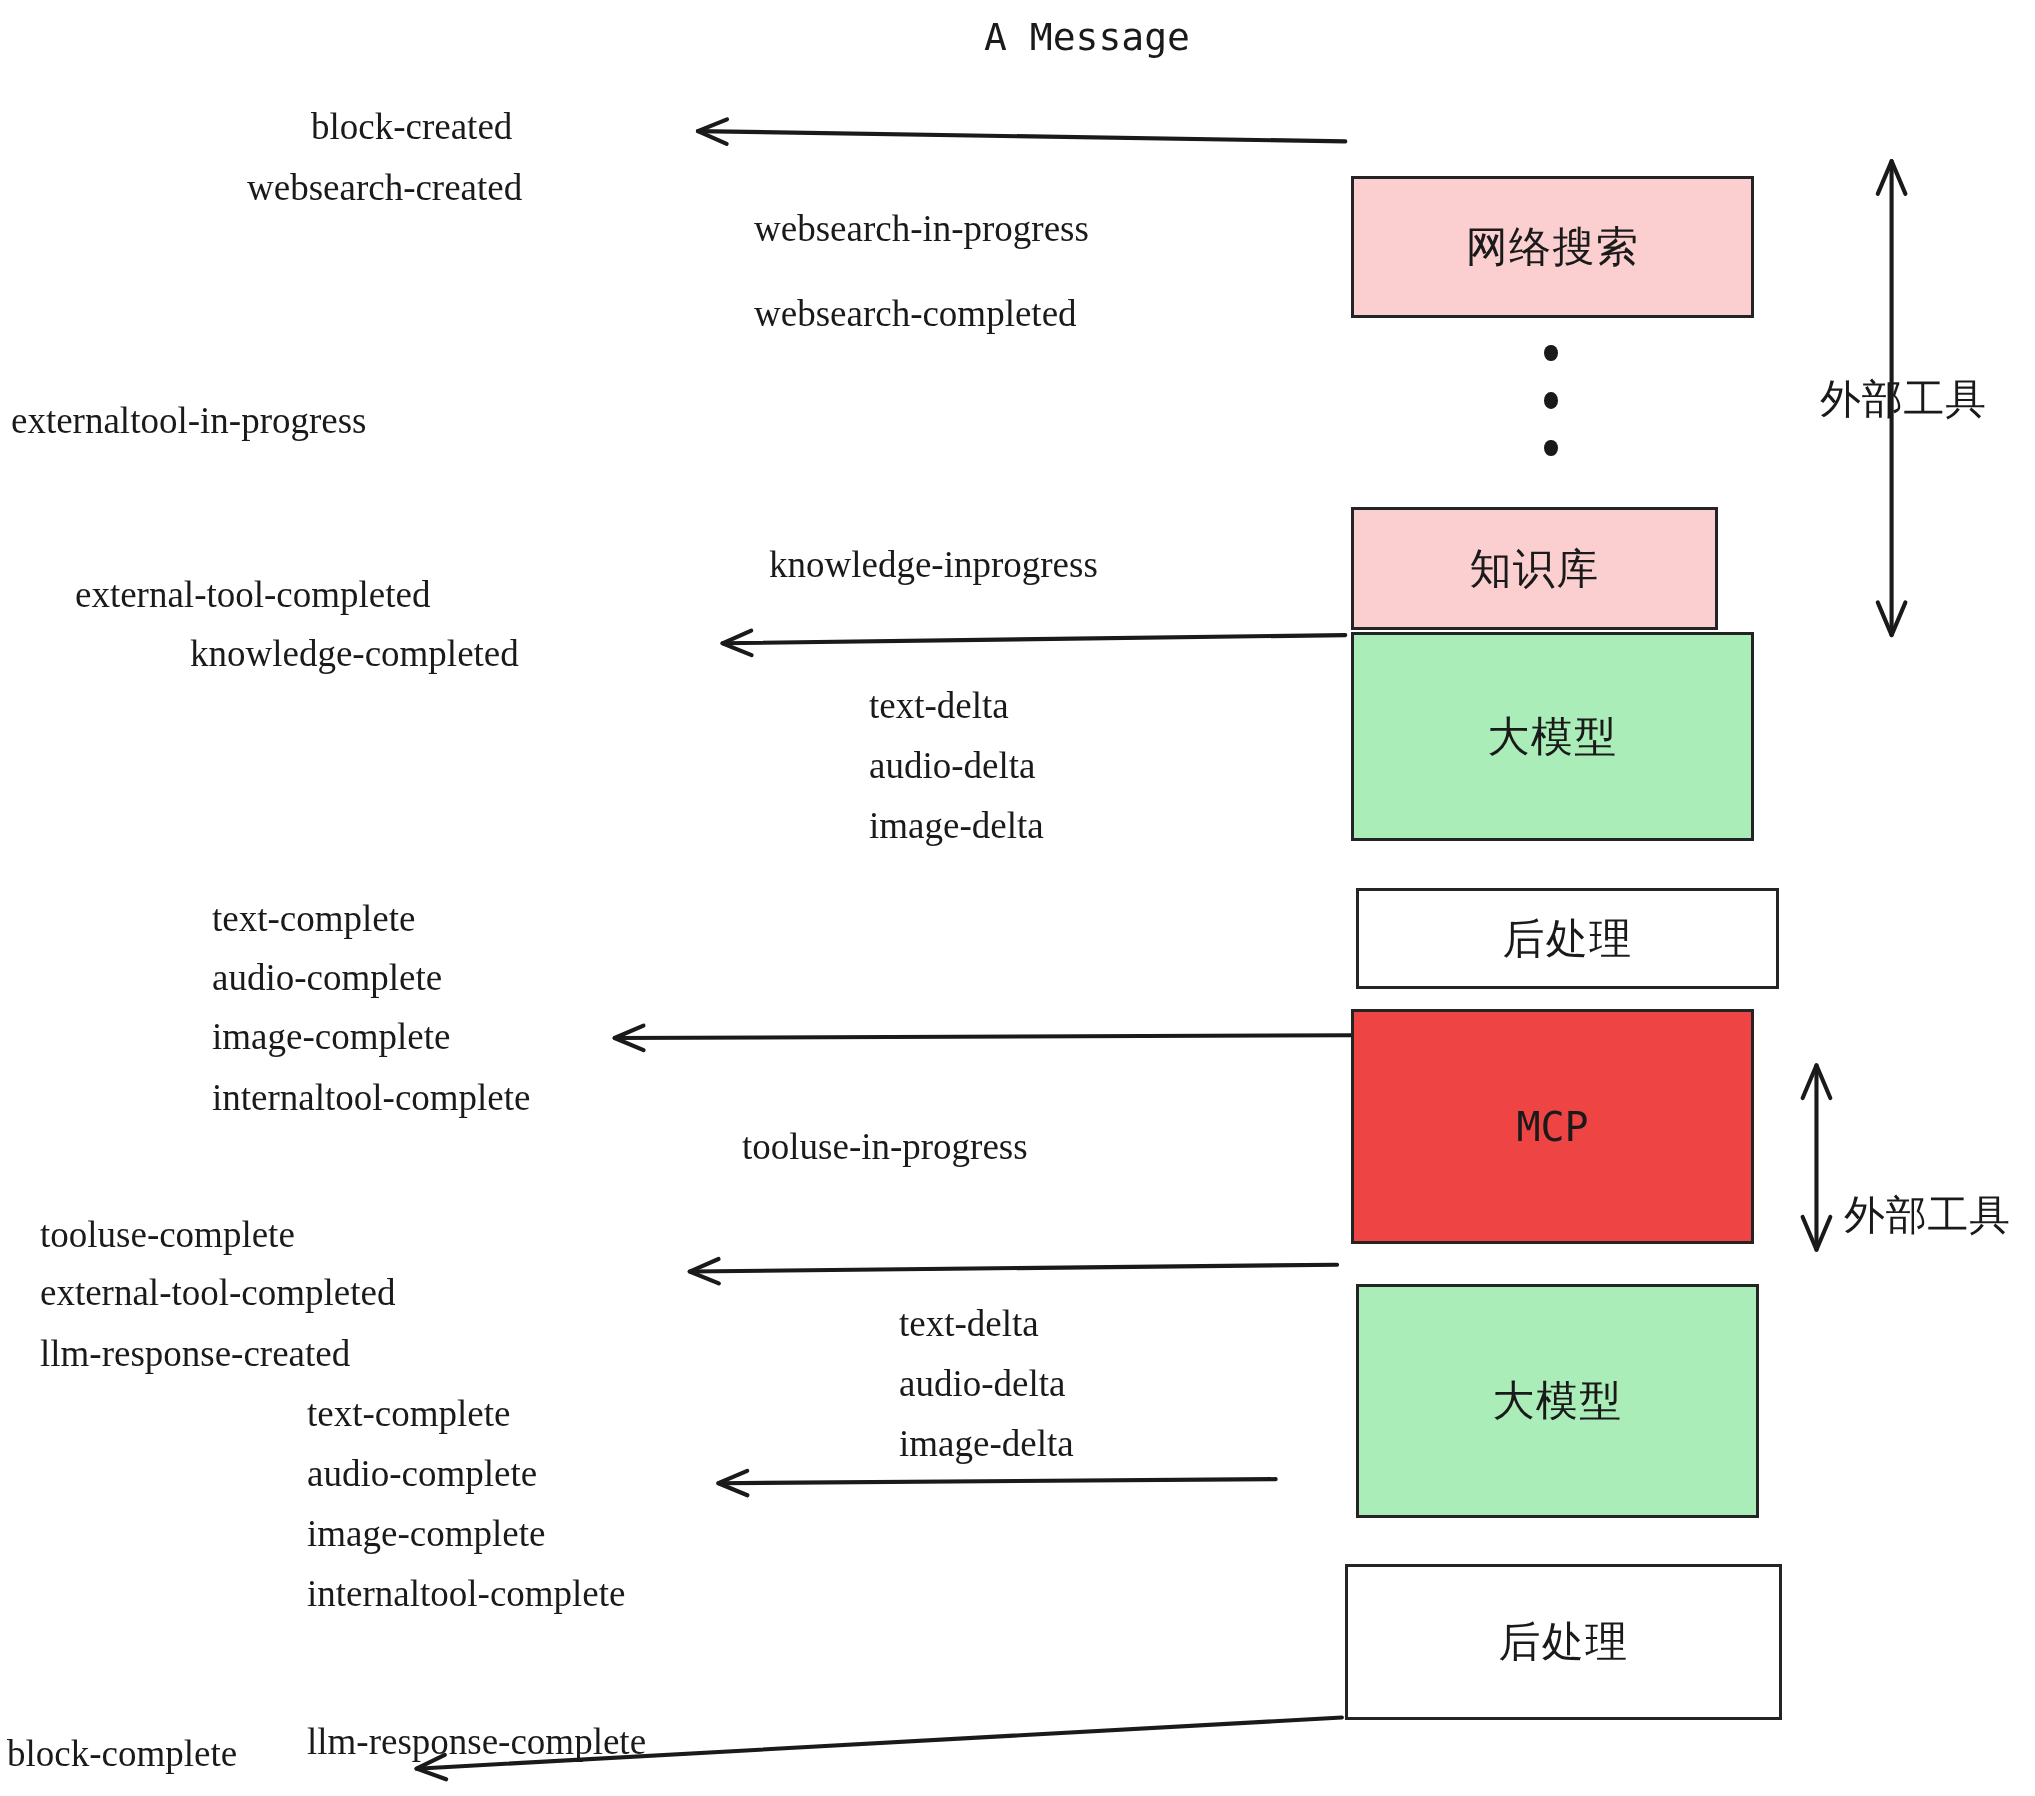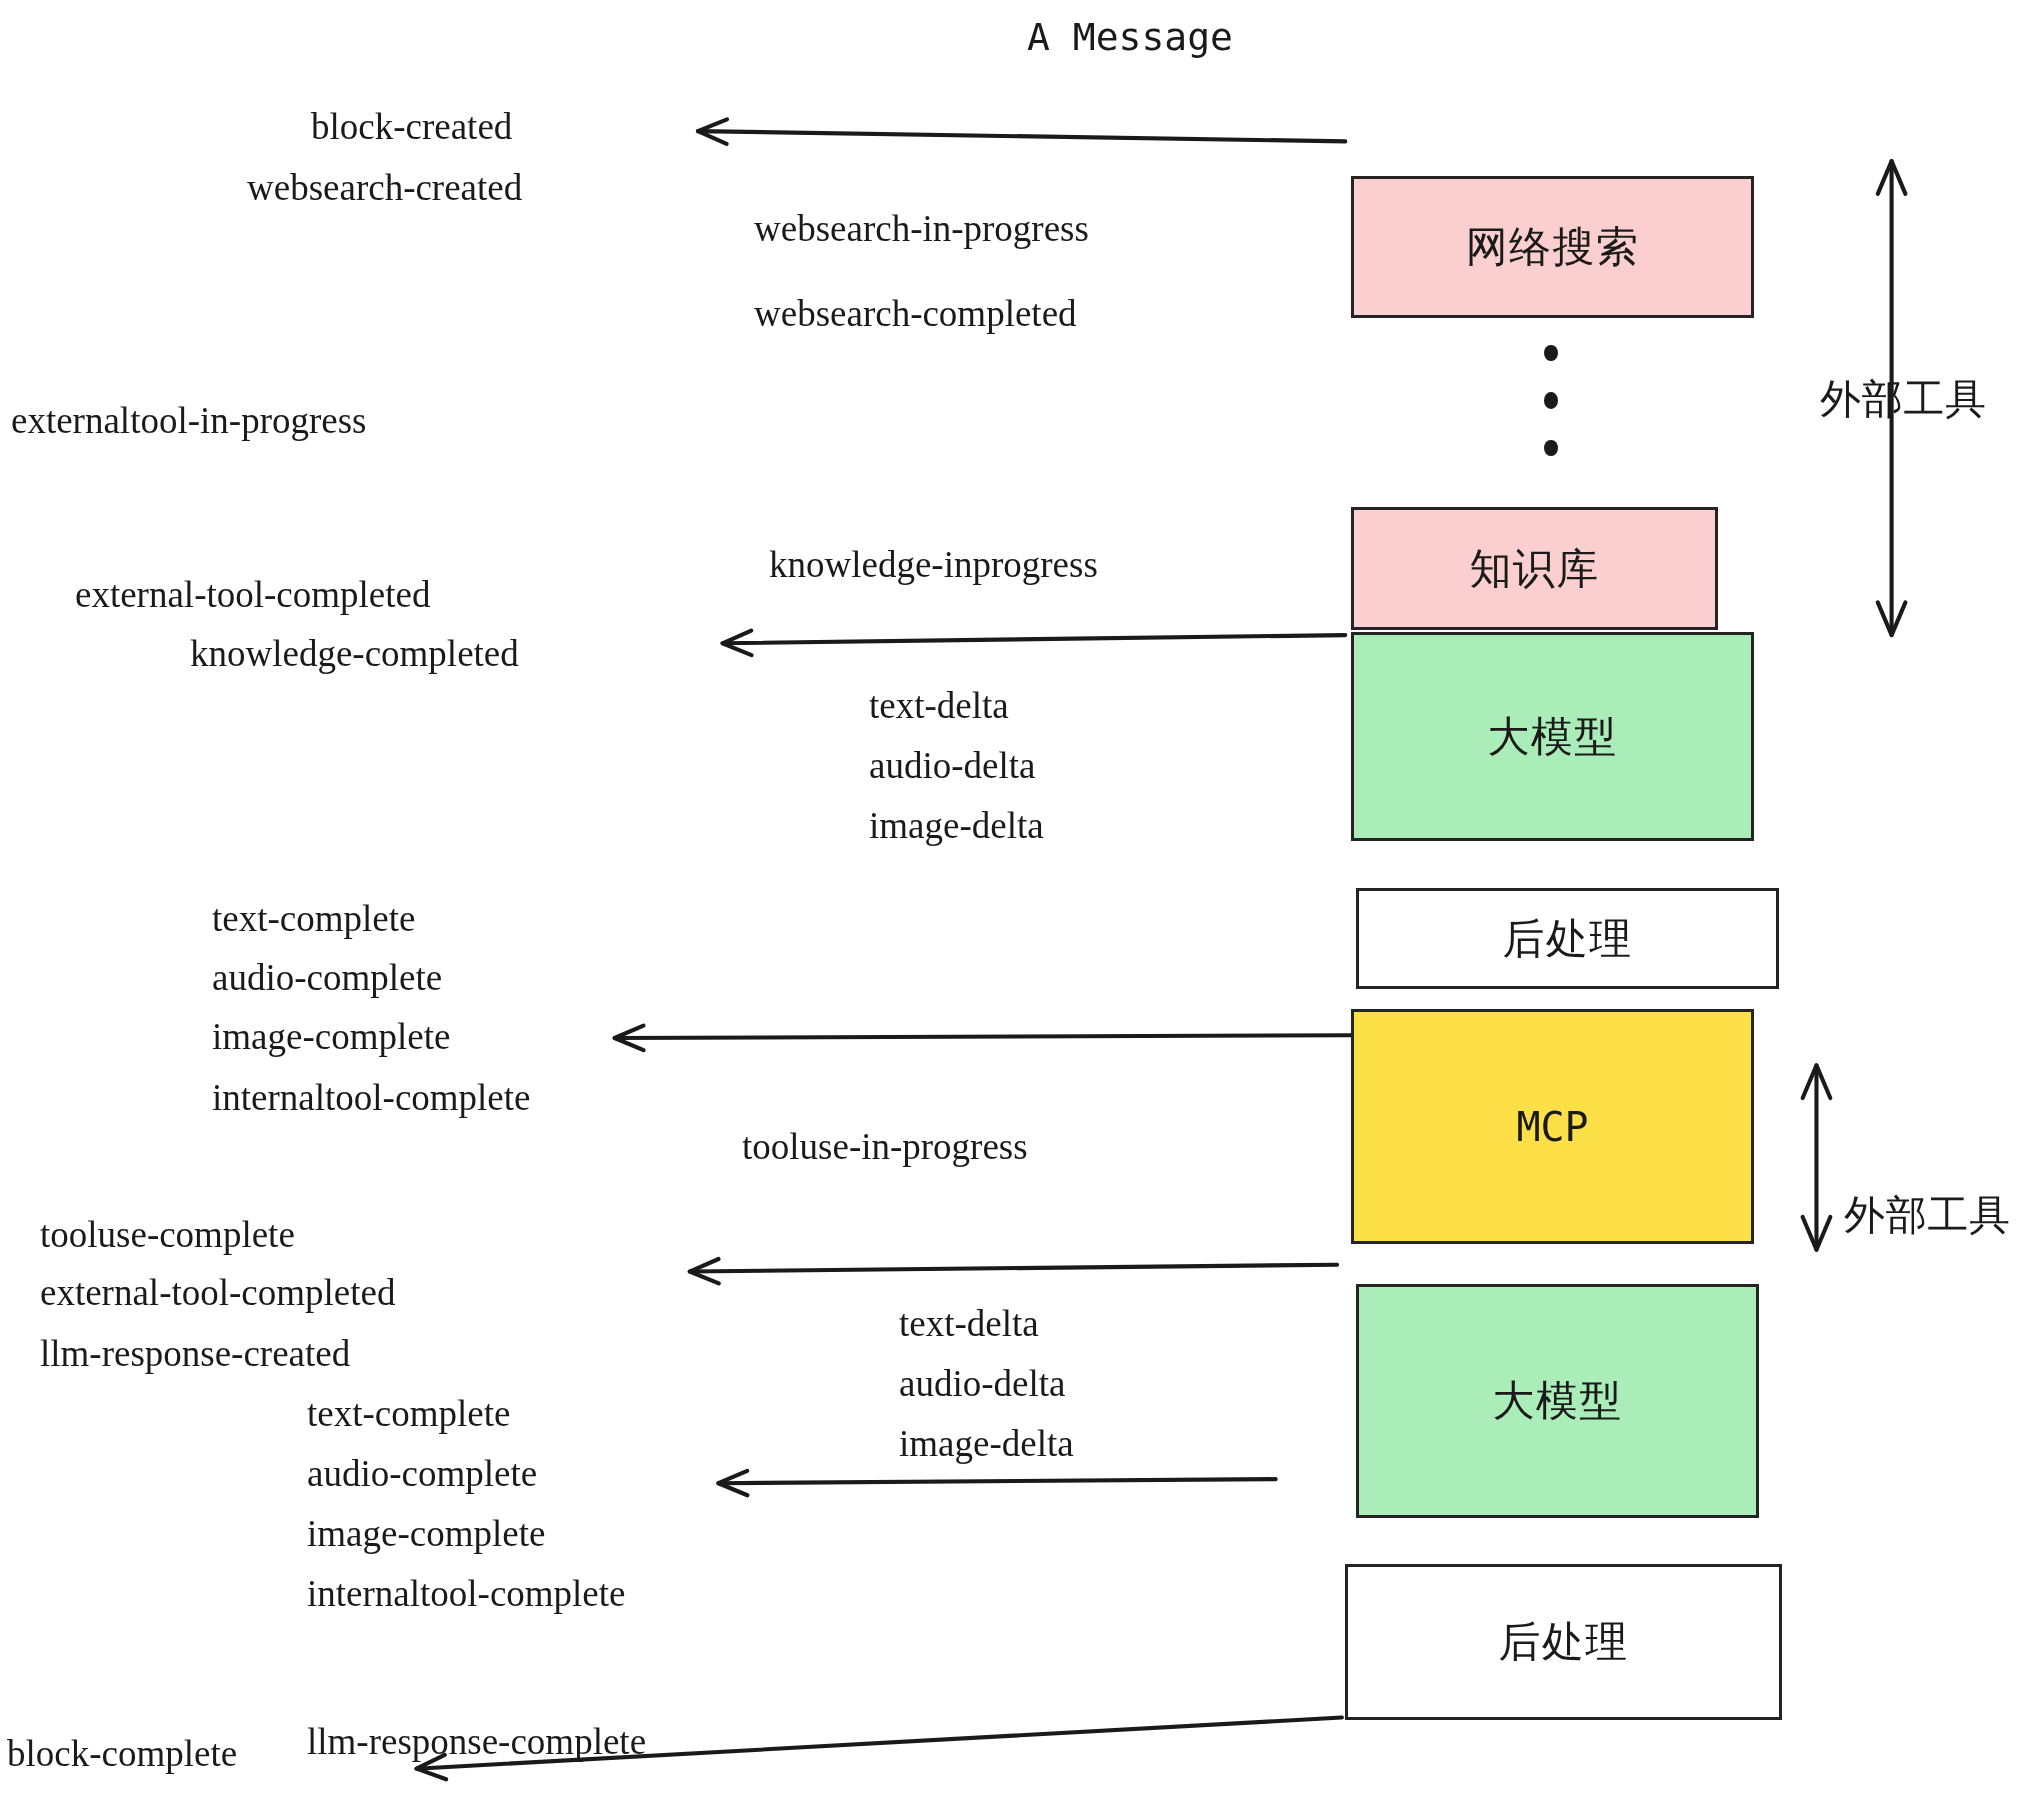--- a/index.html
+++ b/index.html
@@ -102,36 +102,36 @@
     <g id="dblarrow-group" stroke="#1a1a1a" stroke-width="6" fill="none" stroke-linecap="round" stroke-linejoin="round">
         <line x1="2770" y1="236" x2="2770" y2="930"></line>
         <path d="M 2749.75024619995 283.89517168815 L 2770 236 L 2790.24975380005 283.89517168815"></path>
         <path d="M 2790.24975380005 882.1048283118499 L 2770 930 L 2749.75024619995 882.1048283118499"></path>
         <line x1="2660" y1="1560" x2="2660" y2="1830"></line>
         <path d="M 2639.75024619995 1607.89517168815 L 2660 1560 L 2680.24975380005 1607.89517168815"></path>
         <path d="M 2680.24975380005 1782.10482831185 L 2660 1830 L 2639.75024619995 1782.10482831185"></path>
       </g>
   </svg>
 
-  <div class="title" style="left:984px; top:15px;margin-left:43px;">A Message</div>
+  <div class="title" style="left:984px; top:15px;">A Message</div>
 
   <div id="boxes-layer">
       <div class="box" style="left: 1351px; top: 176px; width: 403px; height: 142px; background: rgb(251, 207, 207);">
         <span>网络搜索</span>
       </div>
       <div class="box" style="left: 1351px; top: 507px; width: 367px; height: 123px; background: rgb(251, 207, 207);">
         <span>知识库</span>
       </div>
       <div class="box" style="left: 1351px; top: 632px; width: 403px; height: 209px; background: rgb(171, 237, 185);">
         <span>大模型</span>
       </div>
       <div class="box" style="left: 1356px; top: 888px; width: 423px; height: 101px; background: rgb(255, 255, 255);">
         <span>后处理</span>
       </div>
-      <div class="box mono" style="left: 1351px; top: 1009px; width: 403px; height: 235px; background: #fde047;">
+      <div class="box mono" style="left: 1351px; top: 1009px; width: 403px; height: 235px; background: #ef4444;">
         <span>MCP</span>
       </div>
       <div class="box" style="left: 1356px; top: 1284px; width: 403px; height: 234px; background: rgb(171, 237, 185);">
         <span>大模型</span>
       </div>
       <div class="box" style="left: 1345px; top: 1564px; width: 437px; height: 156px; background: rgb(255, 255, 255);">
         <span>后处理</span>
       </div>
     </div>
   <div id="labels-layer">

